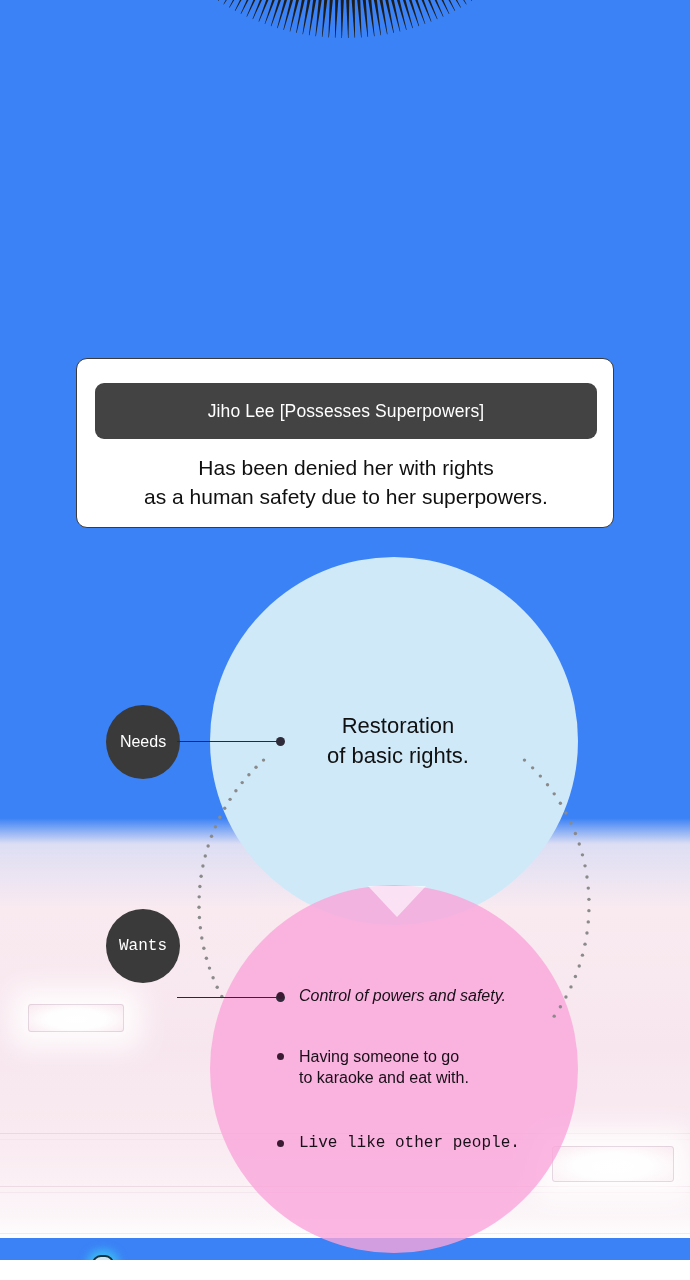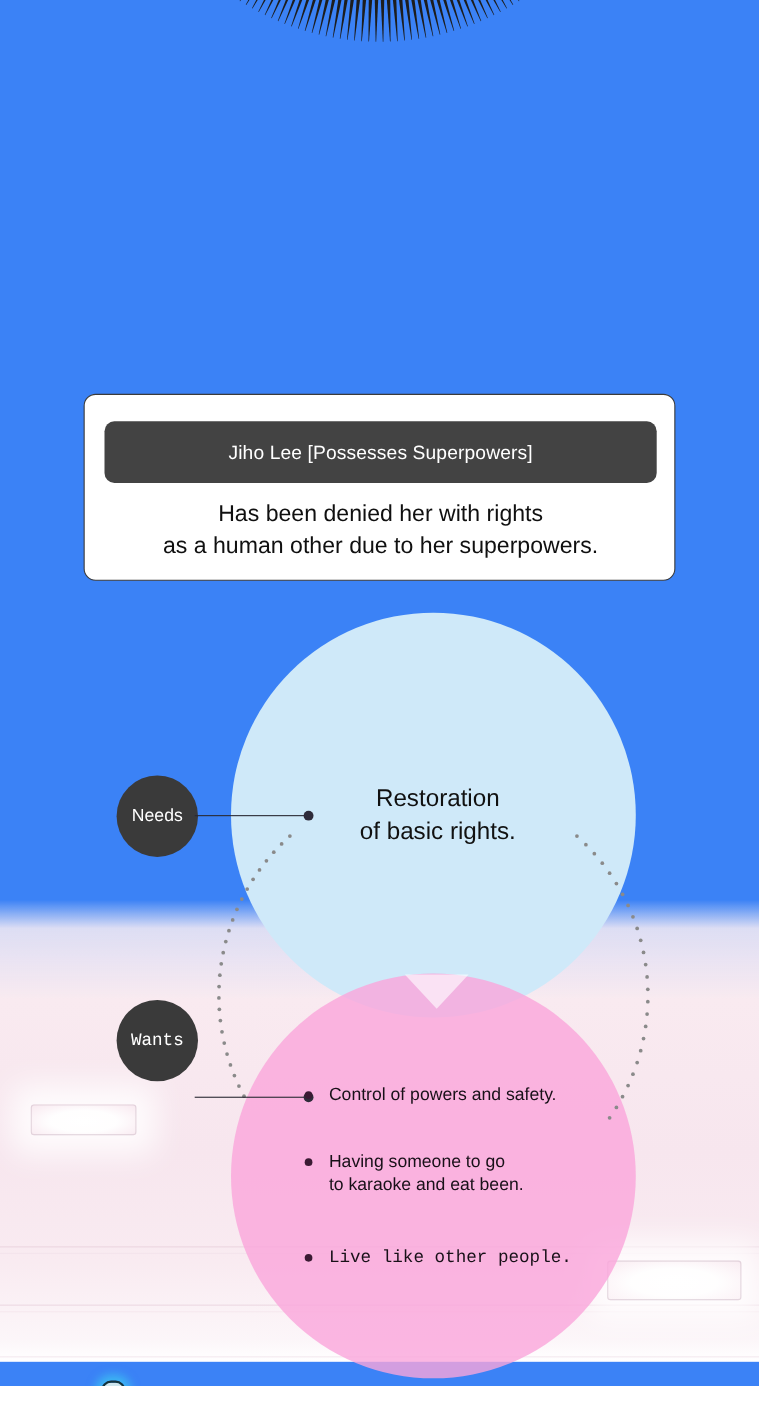--- a/index.html
+++ b/index.html
@@ -233,21 +233,21 @@
   }
   .wants-item .wdot {
     position: absolute;
     left: 7px;
     top: 7px;
     width: 7px;
     height: 7px;
     border-radius: 50%;
     background: #3a1a33;
   }
-  .wants-item.i1 { margin-top: 0px; }
+  .wants-item.i1 { margin-top: 0px; font-style: italic; }
   .wants-item.i2 { margin-top: 40px; }
   .wants-item.i3 { margin-top: 45px; font-family: Liberation Mono, monospace; }
   .wants-item.i1 .wdot { top: 7px; }
 </style>
 </head>
 <body>
 
 <div id="stage">
 
   <div class="bg-photo"></div>
@@ -398,21 +398,21 @@
         <circle cx="524.48" cy="509.91" r="1.7" fill="#8a8a8a"></circle>
       </g>
   </svg>
 
   <div class="info-card">
     <div class="card-header">
       <span class="card-header-title">Jiho Lee [Possesses Superpowers]</span>
     </div>
     <div class="card-body">
       <div>Has been denied her with rights</div>
-      <div>as a human other due to her superpowers.</div>
+      <div>as a human safety due to her superpowers.</div>
     </div>
   </div>
 
   <div class="pill needs">
     <span>Needs</span>
   </div>
   <div class="connector needs"></div>
   <div class="connector-dot needs"></div>
   <div class="needs-text">
     <div>Restoration</div>
@@ -427,21 +427,21 @@
 
   <div class="wants-list">
     <div class="wants-item i1">
       <span class="wdot"></span>
       <div>Control of powers and safety.</div>
       <div></div>
     </div>
     <div class="wants-item i2">
       <span class="wdot"></span>
       <div>Having someone to go</div>
-      <div>to karaoke and eat been.</div>
+      <div>to karaoke and eat with.</div>
     </div>
     <div class="wants-item i3">
       <span class="wdot"></span>
       <div>Live like other people.</div>
       <div></div>
     </div>
   </div>
 
 </div>
 

